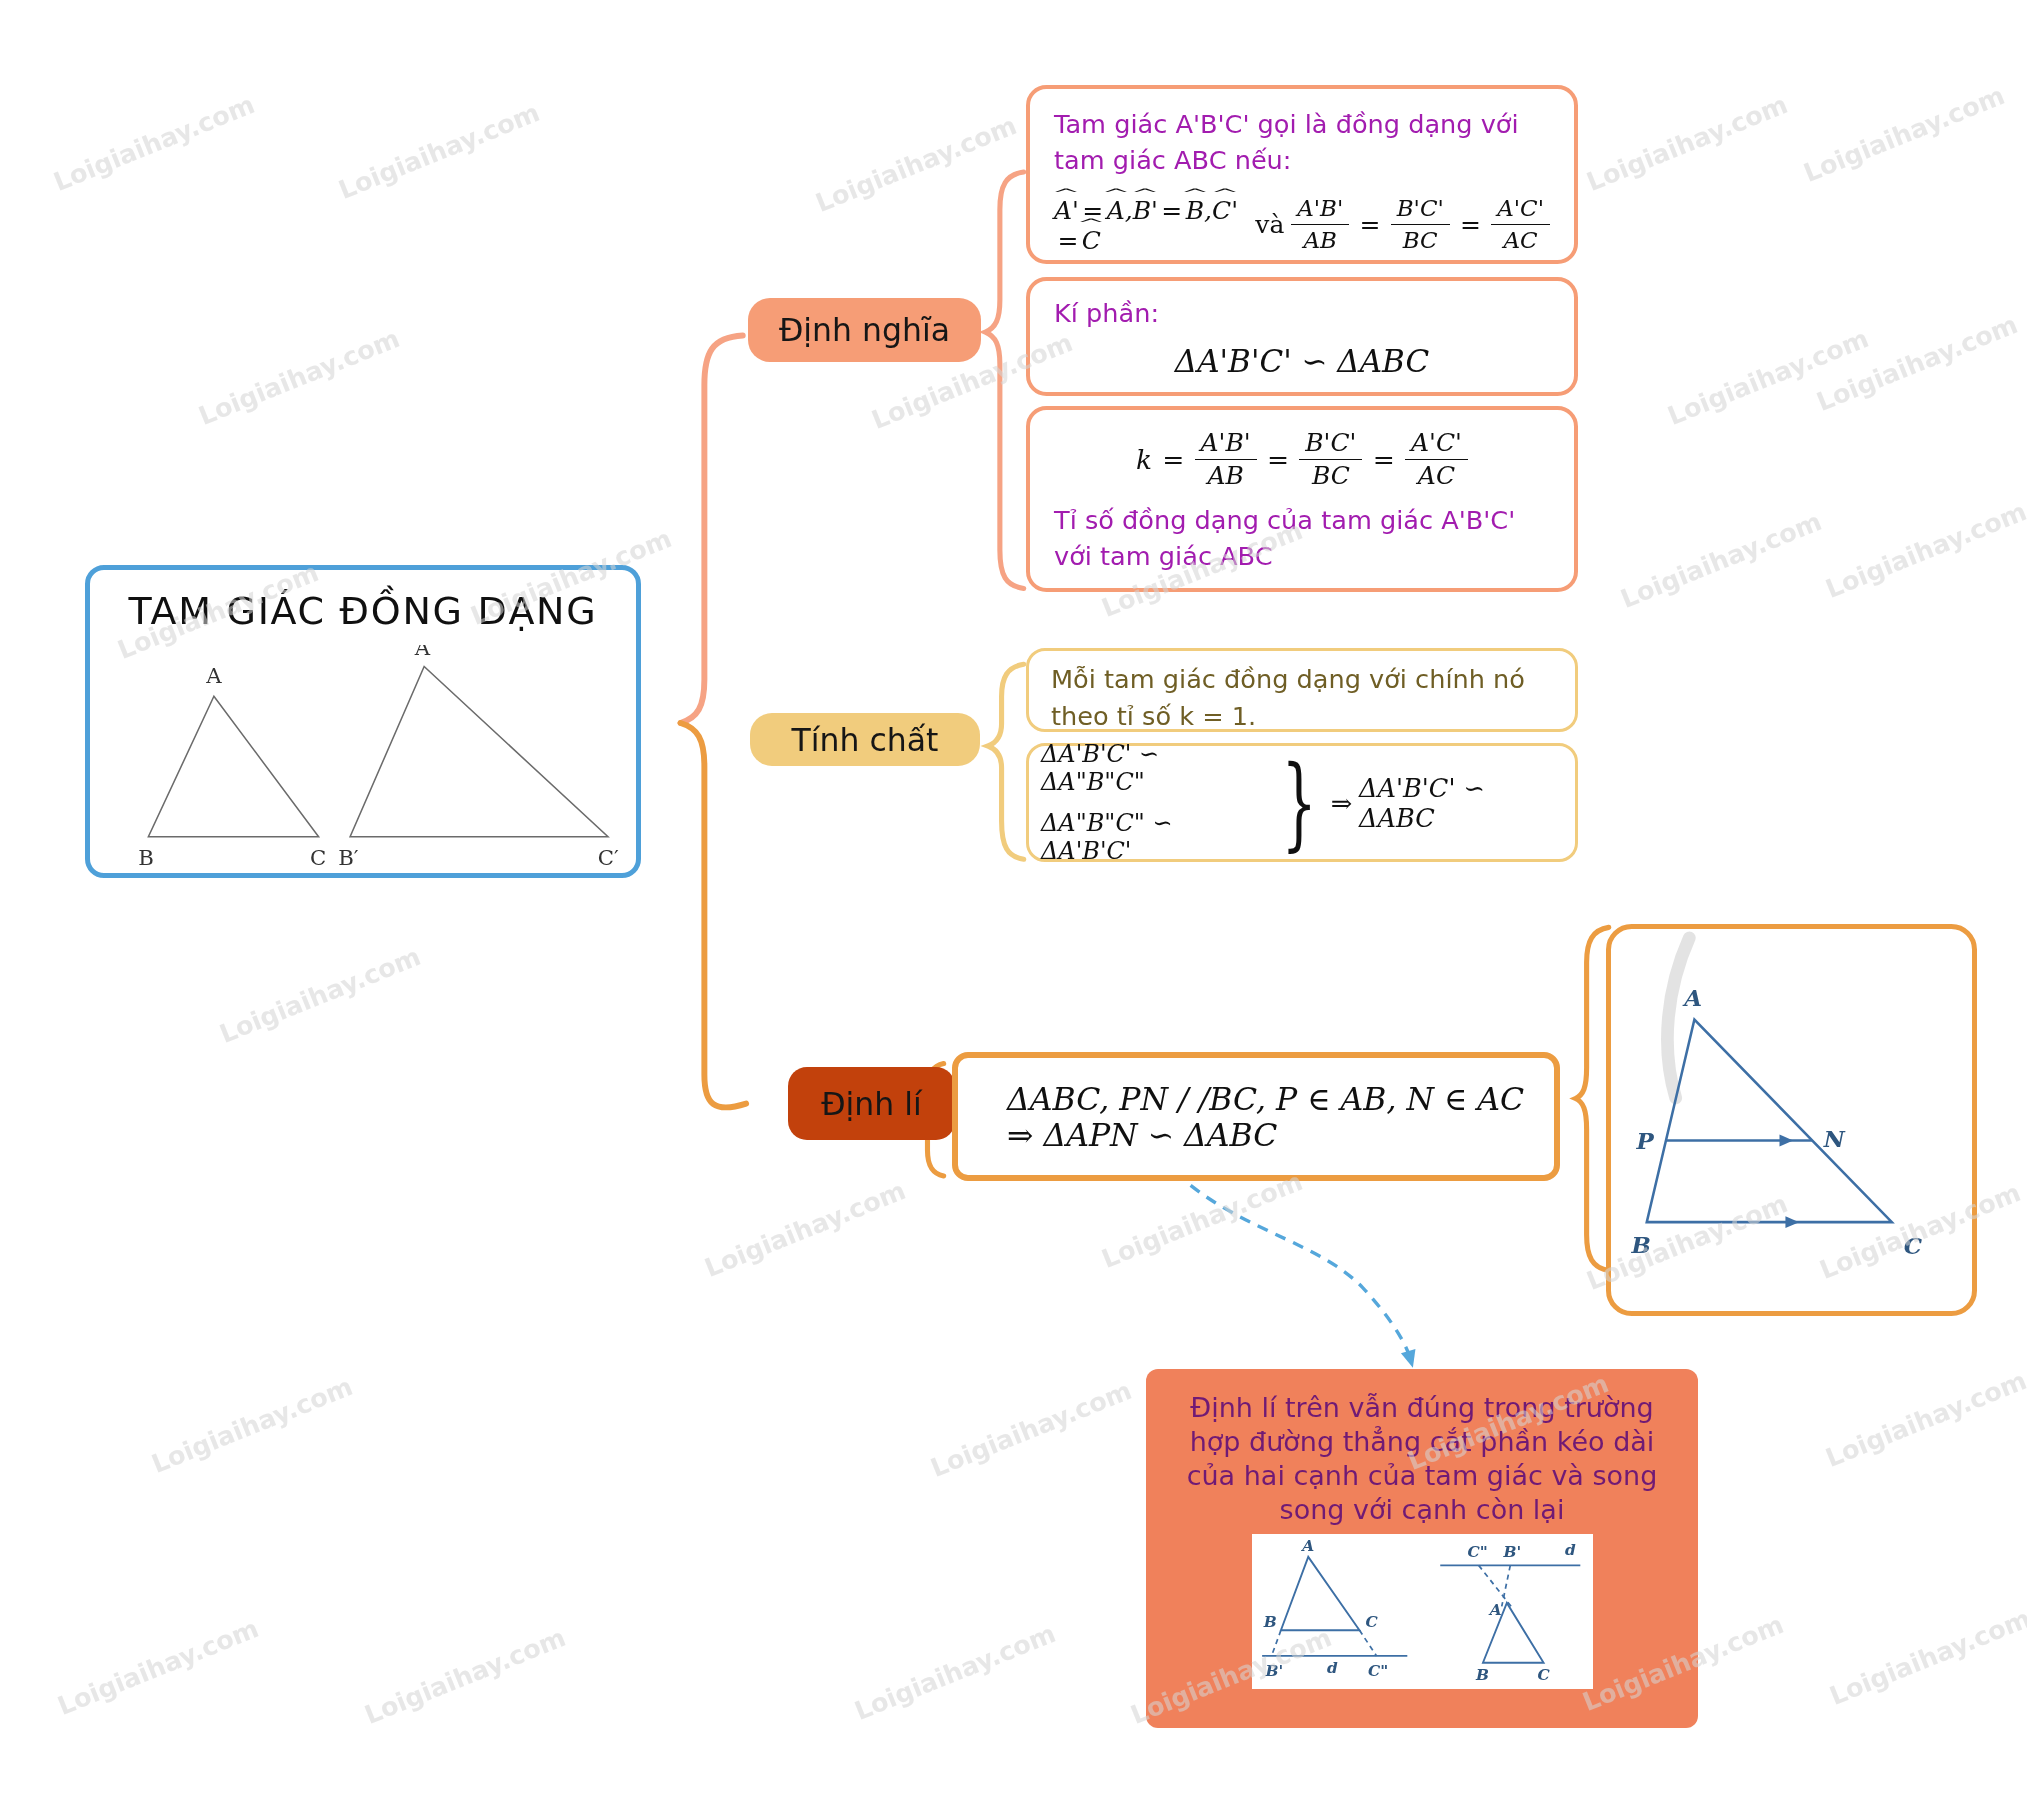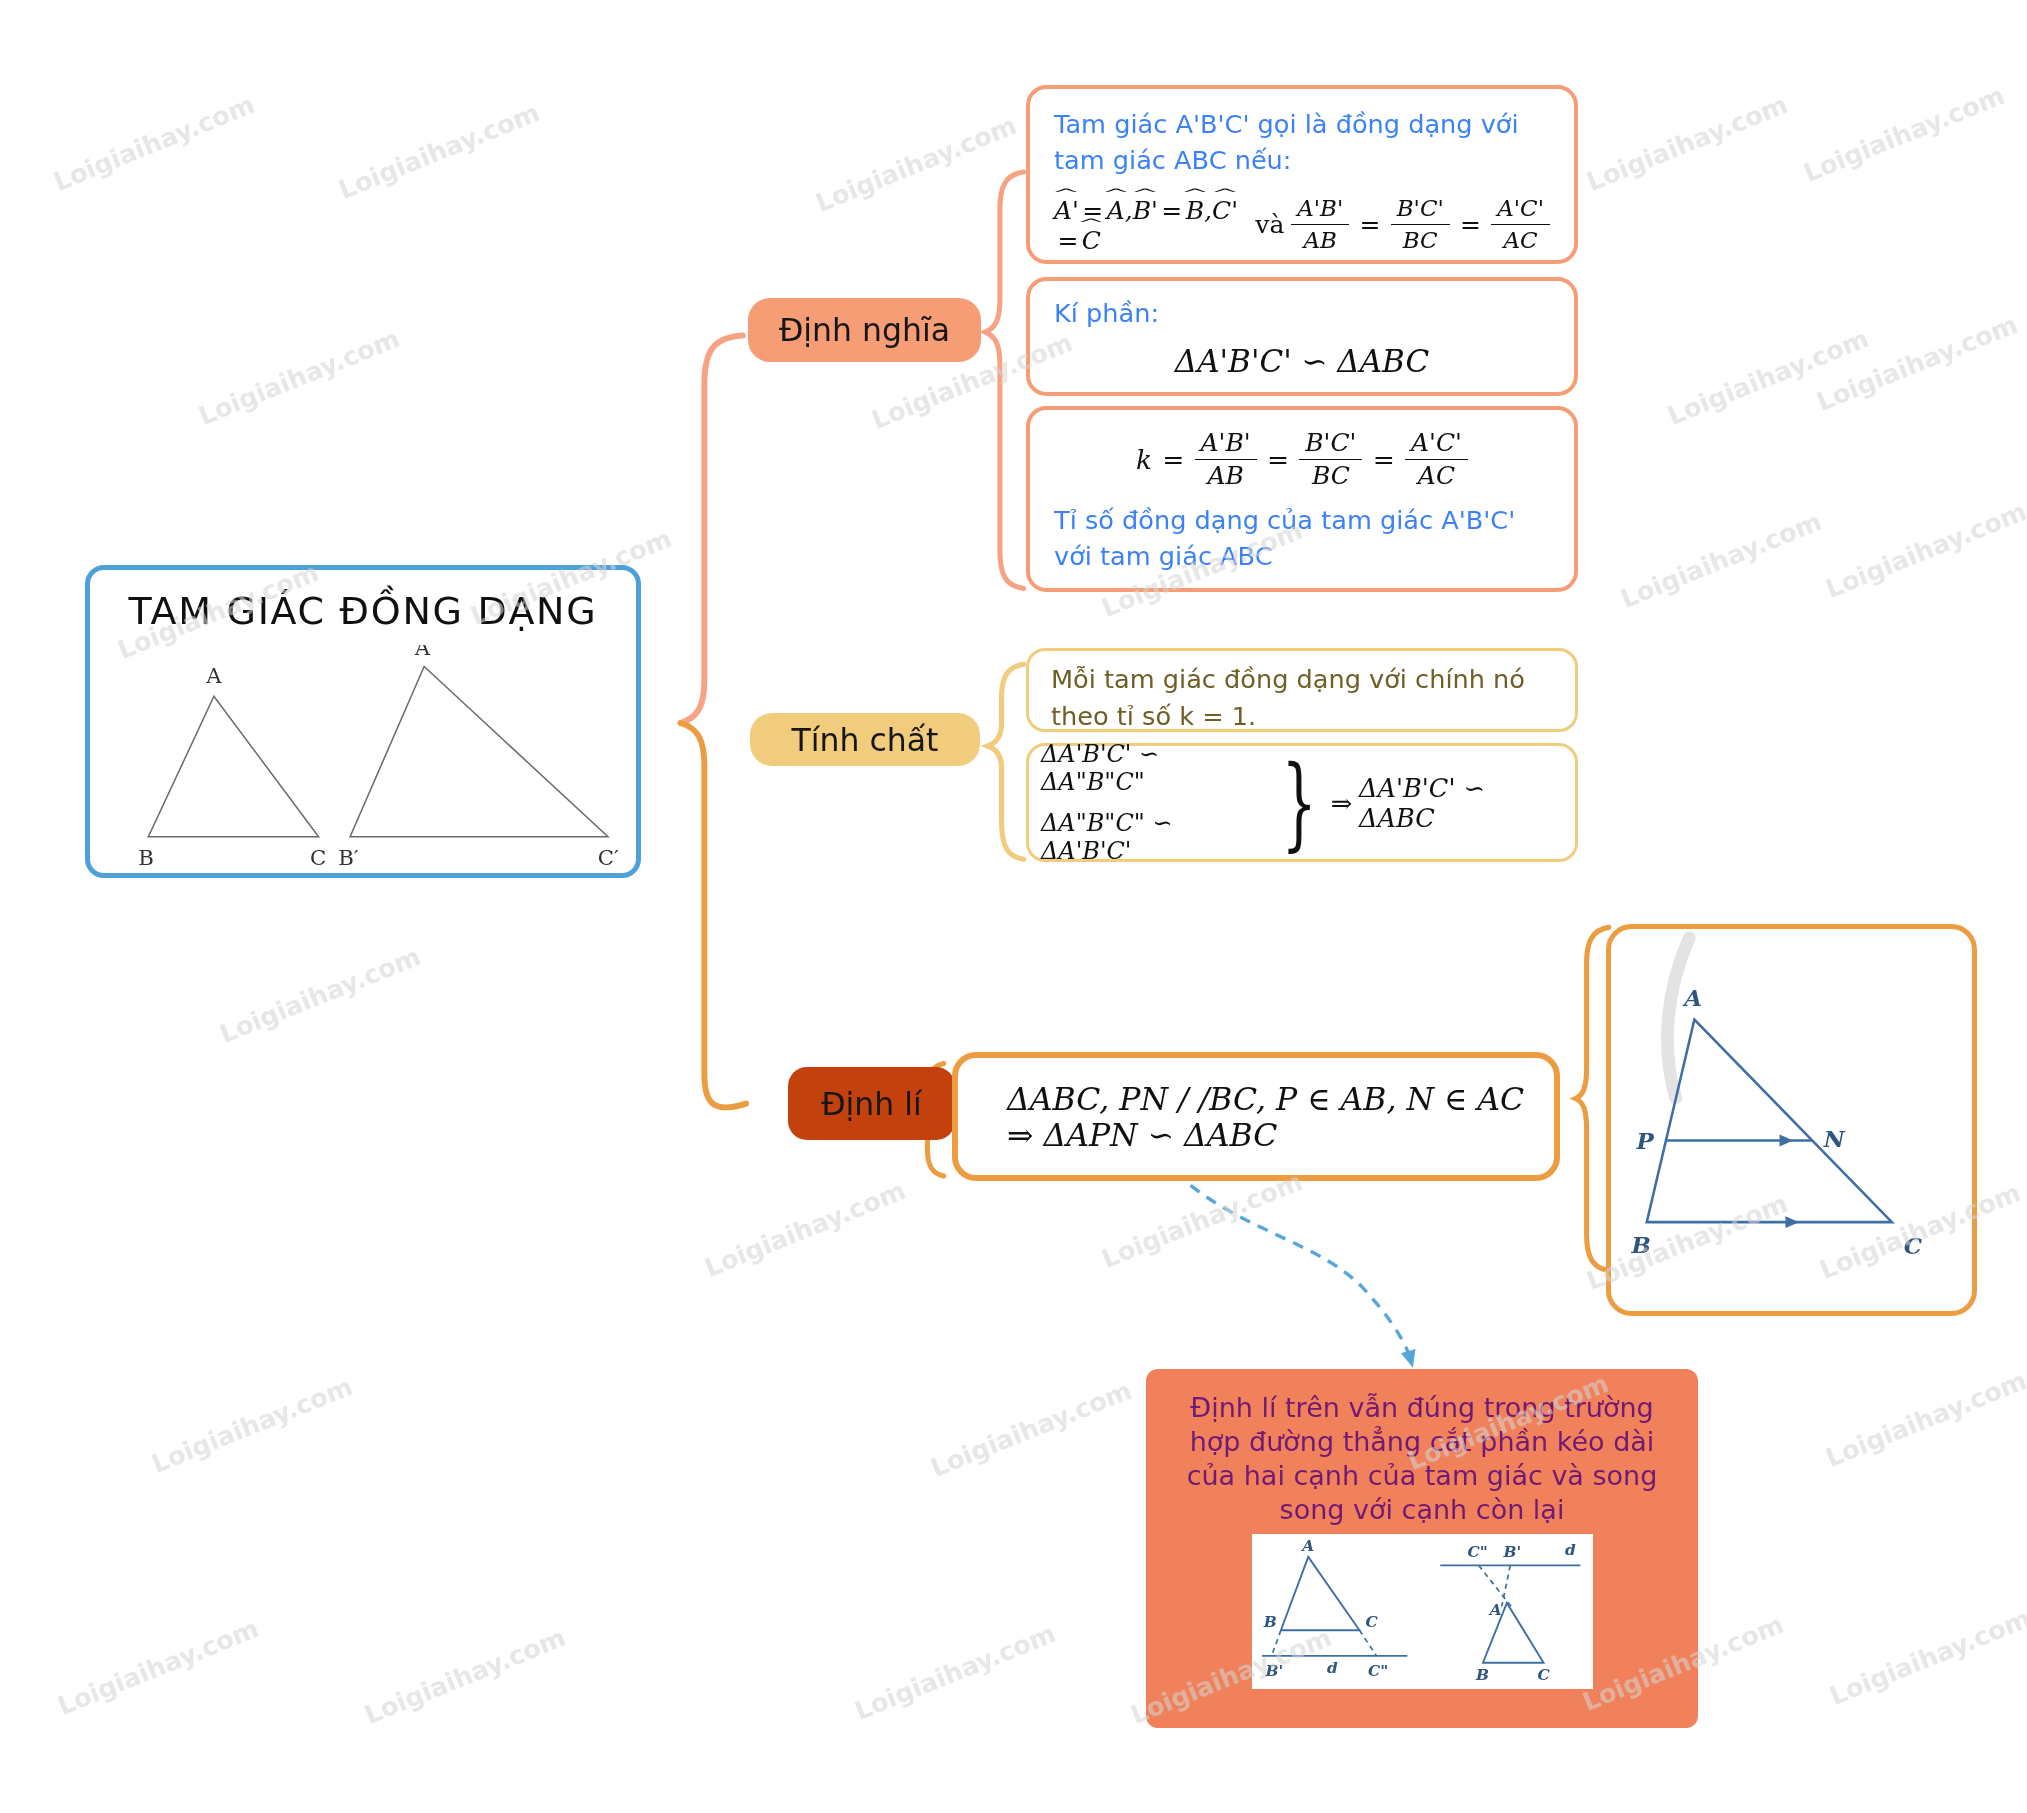--- a/index.html
+++ b/index.html
@@ -28,22 +28,22 @@
   .cbox{position:absolute;background:#fff;box-sizing:border-box;z-index:2;}
   .bdn{border:4.3px solid #F69D76;border-radius:20.4px;}
   .btc{border:3.4px solid #F1CC7D;border-radius:19px;}
   .bdl{border:6px solid #EC9C41;border-radius:24px;}
   .dn1{left:1026px;top:85px;width:552px;height:179px;padding:17px 24px;}
   .dn2{left:1026px;top:277px;width:552px;height:119px;padding:13.6px 24px;}
   .dn3{left:1026px;top:406px;width:552px;height:186px;padding:12px 24px;}
   .tc1{left:1026px;top:648px;width:552px;height:84px;padding:10.2px 22px;}
   .tc2{left:1026px;top:743px;width:552px;height:119px;display:flex;align-items:center;padding:0 12px;}
   .dlb{left:952px;top:1052px;width:608px;height:129px;display:flex;flex-direction:column;
-       justify-content:center;gap:0;padding:8.5px 17px 8.5px 49px;}
-  .maroon{color:#3b82f6;}
+       justify-content:center;gap:0;padding:8.5px 17px 8.5px 49px;border-radius:16px;}
+  .maroon{color:#a21caf;}
   .olive{color:#6F5E25;}
   .btext{font-size:25.6px;line-height:1.42;}
   
   .math{font-family:"DejaVu Serif","Liberation Serif",serif;font-style:italic;color:#101010;}
   .mrow{display:flex;align-items:center;justify-content:center;gap:6.8px;}
   .frac{display:inline-flex;flex-direction:column;align-items:center;vertical-align:middle;line-height:1.1;}
   .frac .num{border-bottom:1.7px solid #101010;padding:0 6px 2.6px;}
   .frac .den{padding-top:2.6px;}
   .hat{position:relative;display:inline-block;padding-top:1.7px;}
   .hat::before{content:"^";position:absolute;left:50%;top:-0.62em;transform:translateX(-50%) scaleX(2.1) scaleY(.75);

